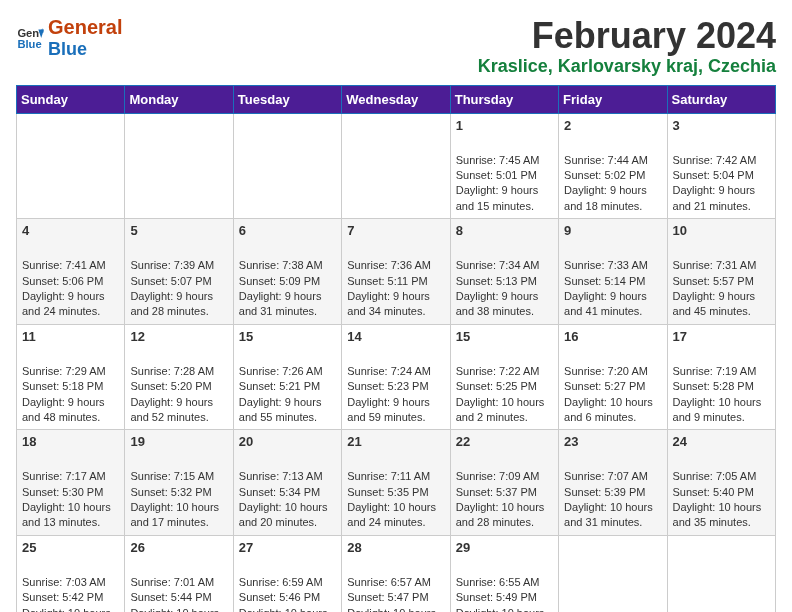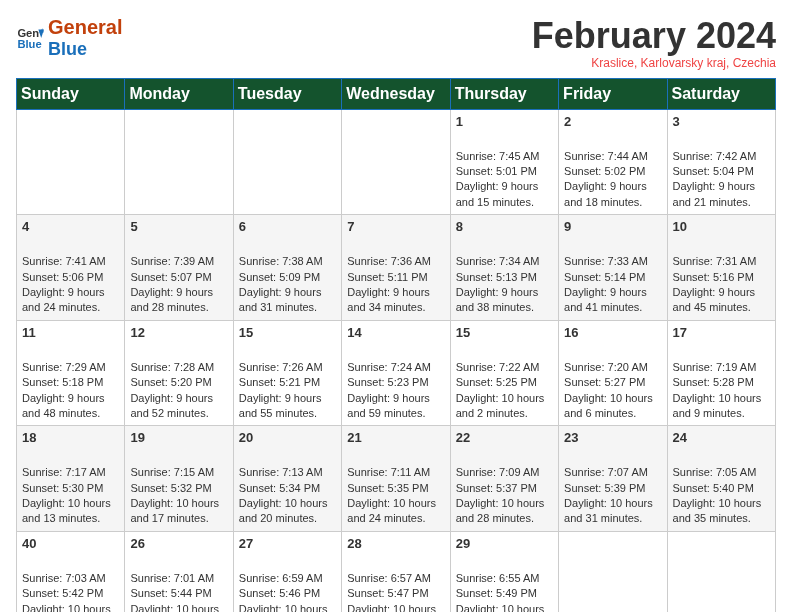--- a/index.html
+++ b/index.html
@@ -20,30 +20,30 @@
       display: flex;
       align-items: center;
       gap: 4px;
       justify-content: center;
     }
     .logo-icon {
       width: 28px; height: 28px;
     }
     .title-area { text-align: right; }
     .calendar-title { font-size: 36px; font-weight: bold; color: #333; line-height: 1.1; }
-    .calendar-subtitle { font-size: 12px; color: #ef4444; }
+    .calendar-subtitle { font-size: 18px; color: #15803d; font-weight: bold; }
     table {
       width: 100%;
       border-collapse: collapse;
       table-layout: fixed;
     }
     thead tr th {
-      background: #14532d;
+      background: #4c1d95;
       color: #fff;
-      font-size: 16px;
+      font-size: 13px;
       font-weight: bold;
       padding: 6px 4px;
       text-align: left;
       border: 1px solid #1a6fba;
     }
     tbody tr td {
       border: 1px solid #ccc;
       vertical-align: top;
       padding: 4px 5px;
       height: 85px;
@@ -173,21 +173,21 @@
         <td>
           <span class="day-num">9</span>
           <div class="day-info" style="white-space: pre-line;">Sunrise: 7:33 AM
 Sunset: 5:14 PM
 Daylight: 9 hours
 and 41 minutes.</div>
         </td>
         <td>
           <span class="day-num">10</span>
           <div class="day-info" style="white-space: pre-line;">Sunrise: 7:31 AM
-Sunset: 5:16 PM
+Sunset: 5:57 PM
 Daylight: 9 hours
 and 45 minutes.</div>
         </td>
       </tr>
       <tr>
         <td>
           <span class="day-num">11</span>
           <div class="day-info" style="white-space: pre-line;">Sunrise: 7:29 AM
 Sunset: 5:18 PM
 Daylight: 9 hours
@@ -282,21 +282,21 @@
         <td>
           <span class="day-num">24</span>
           <div class="day-info" style="white-space: pre-line;">Sunrise: 7:05 AM
 Sunset: 5:40 PM
 Daylight: 10 hours
 and 35 minutes.</div>
         </td>
       </tr>
       <tr>
         <td>
-          <span class="day-num">40</span>
+          <span class="day-num">25</span>
           <div class="day-info" style="white-space: pre-line;">Sunrise: 7:03 AM
 Sunset: 5:42 PM
 Daylight: 10 hours
 and 39 minutes.</div>
         </td>
         <td>
           <span class="day-num">26</span>
           <div class="day-info" style="white-space: pre-line;">Sunrise: 7:01 AM
 Sunset: 5:44 PM
 Daylight: 10 hours

